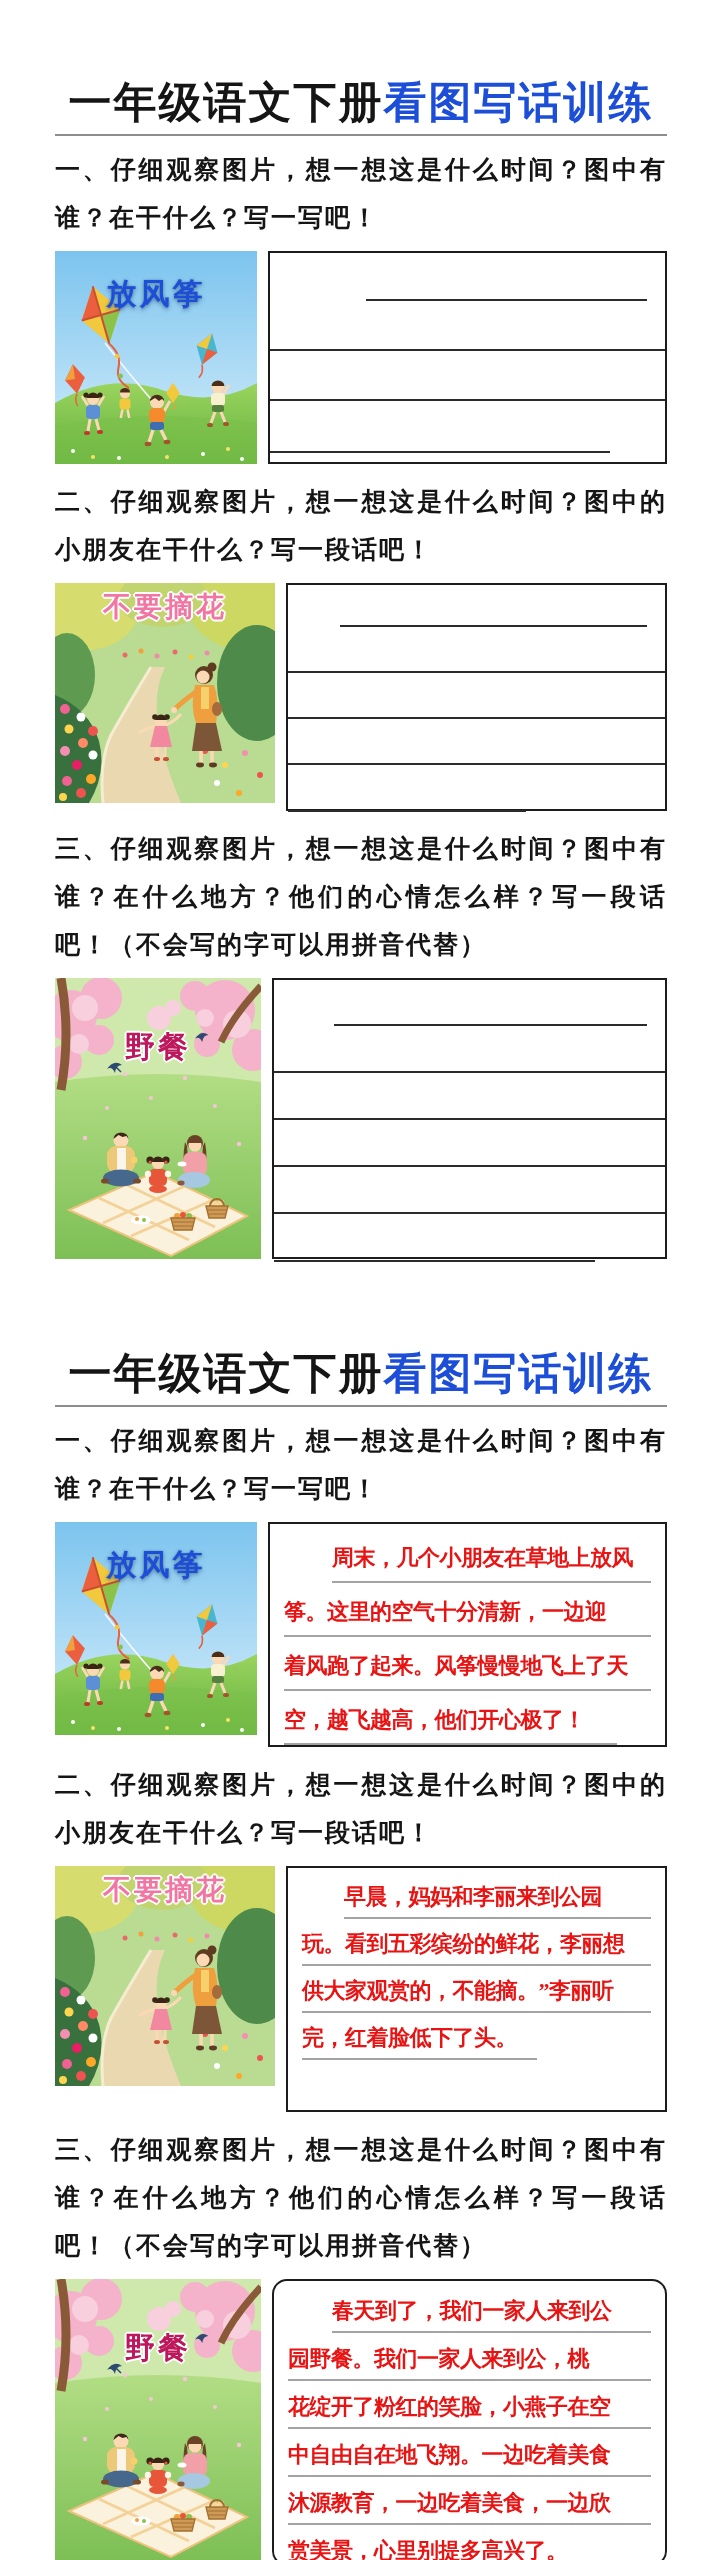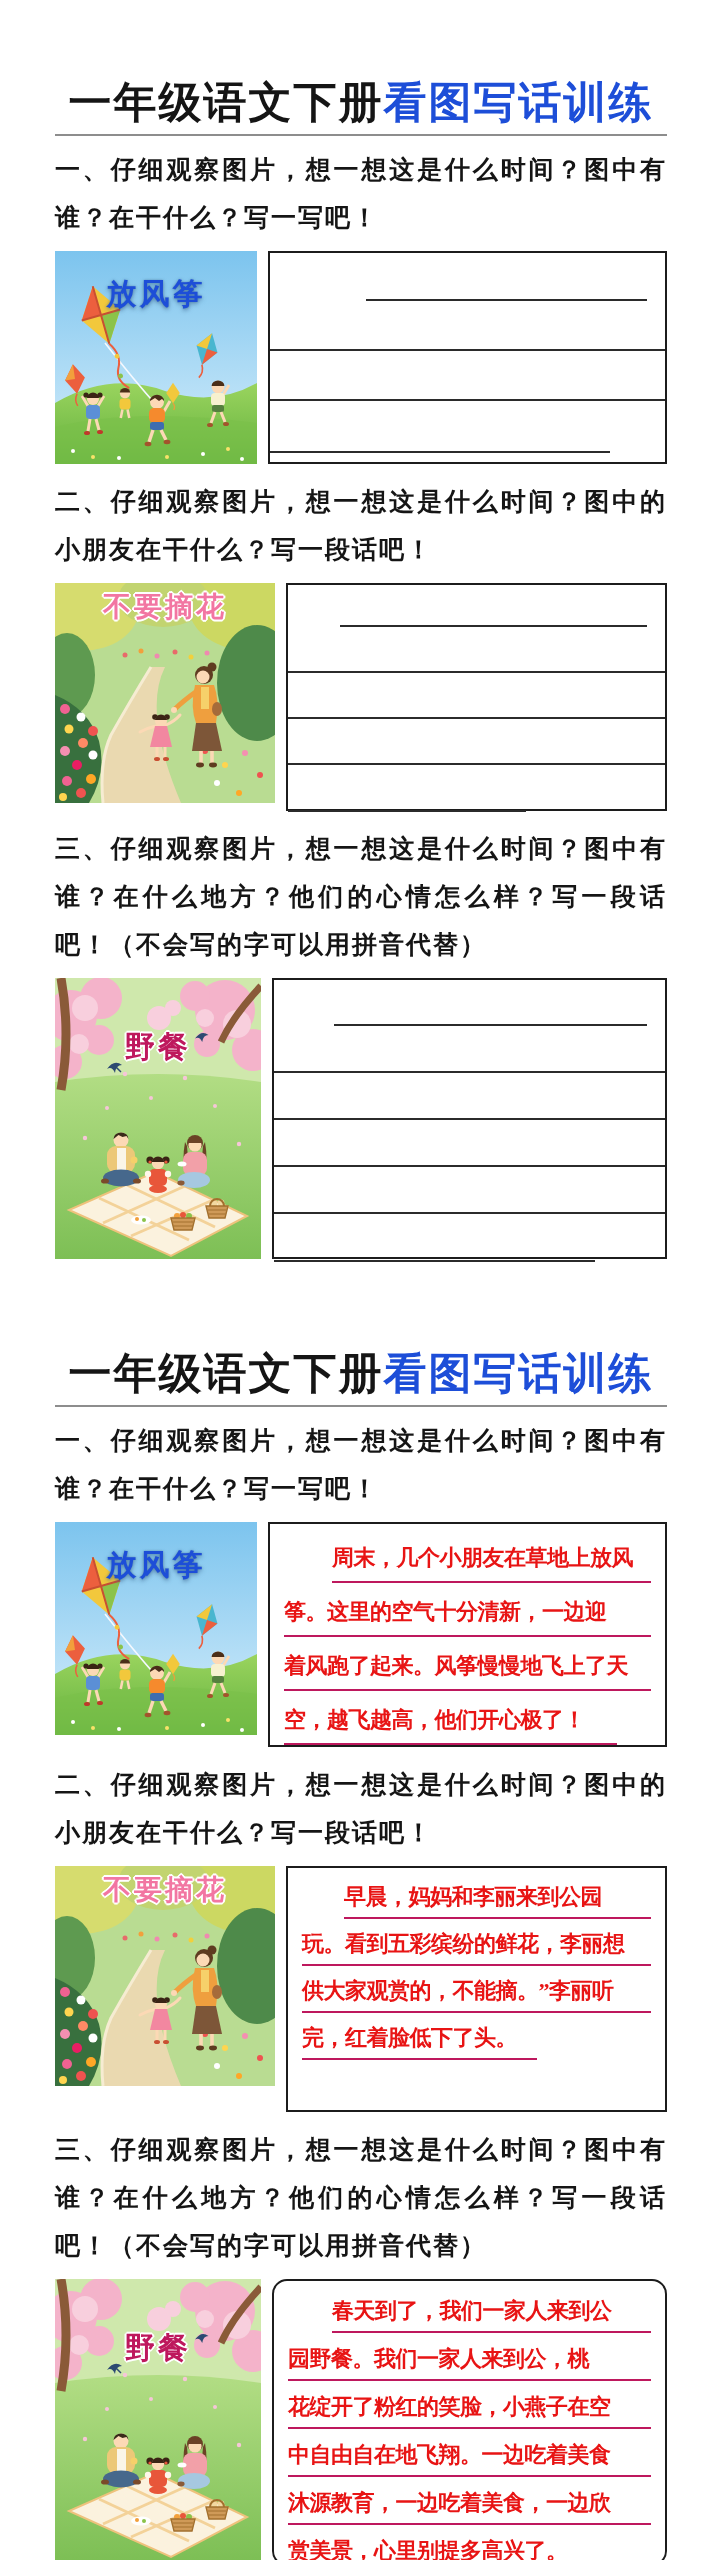--- a/index.html
+++ b/index.html
@@ -60,21 +60,21 @@
   .ebox5 .l1{height:40px;margin-left:52px;margin-right:18px;}
   .ebox5 .l2,.ebox5 .l3,.ebox5 .l4{height:44px;}
   .ebox5 .l5{height:45px;width:63%;}
   .ebox6{height:281px;}
   .ebox6 .l1{height:44px;margin-left:60px;margin-right:18px;}
   .ebox6 .l2,.ebox6 .l3,.ebox6 .l4,.ebox6 .l5{height:45px;}
   .ebox6 .l6{height:46px;width:82%;}
 
   
   .al{
-    border-bottom:2px solid #be185d;
+    border-bottom:2px solid #a3a3a3;
     margin:0 14px;
     font-size:22px;font-weight:700;color:#e81414;
     letter-spacing:-0.5px;white-space:nowrap;
   }
   .rbox4{height:225px;padding-top:5px;}
   .rbox4 .al{height:52px;line-height:58px;}
   .rbox4 .a1{margin-left:62px;}
   .rbox4 .a4{margin-right:48px;}
   .rbox5{height:246px;padding-top:4px;}
   .rbox5 .al{height:45px;line-height:50px;}

